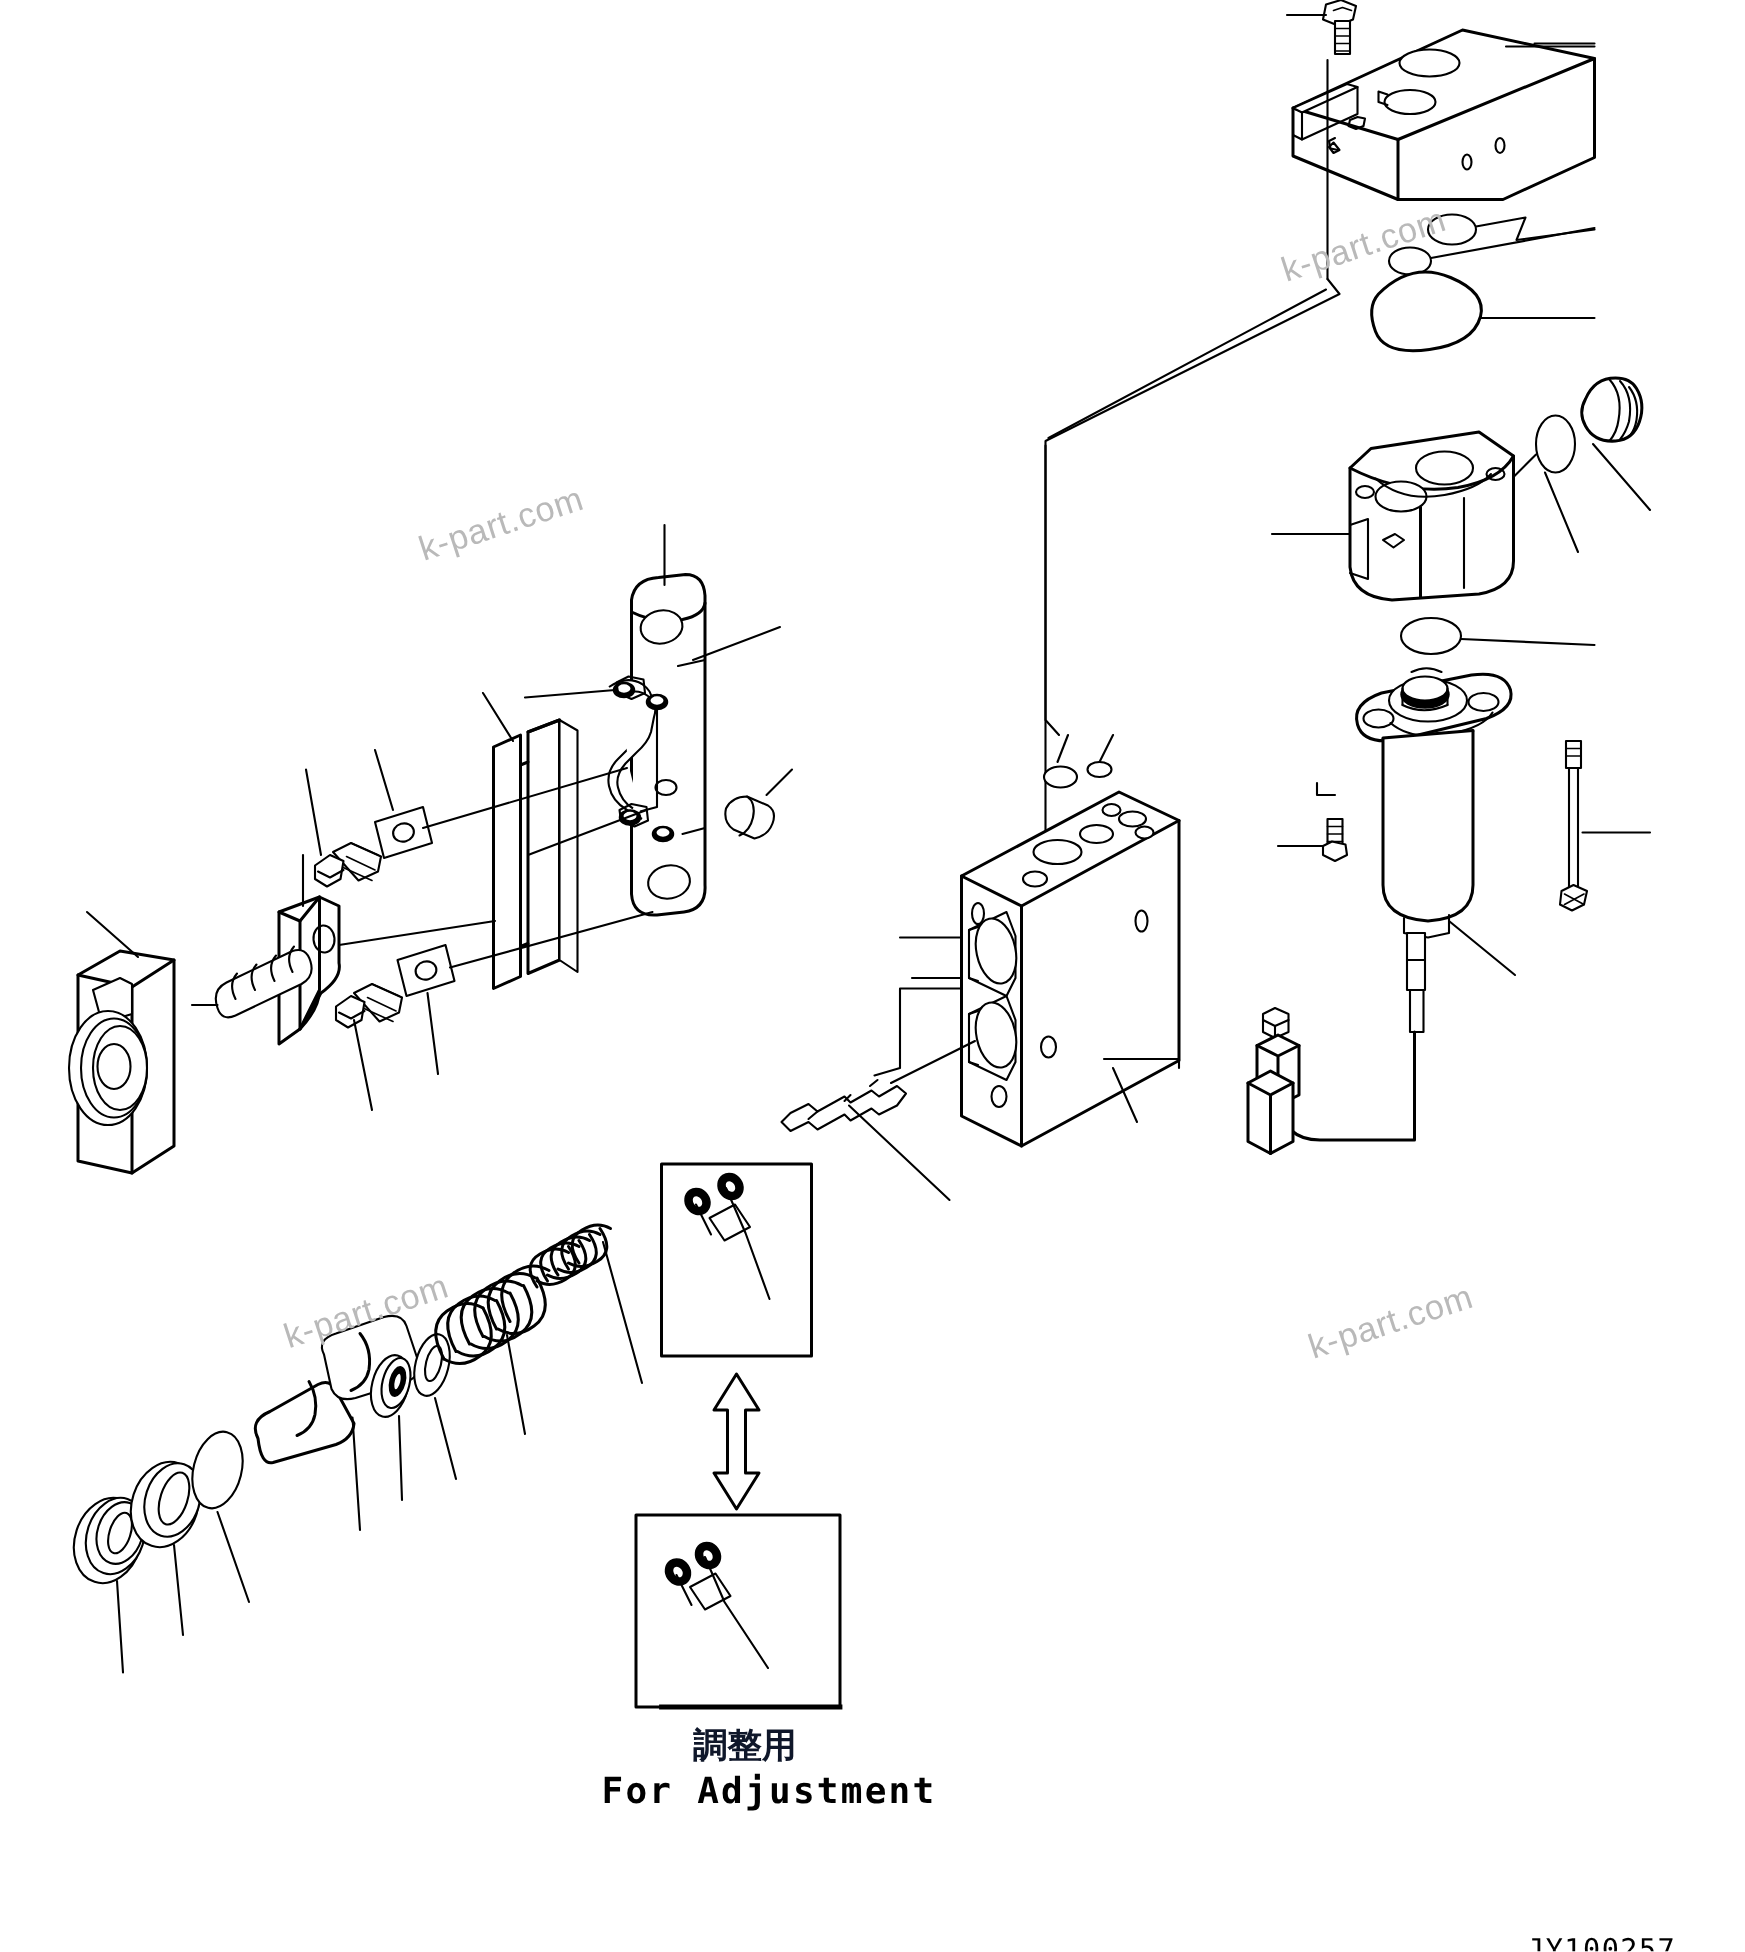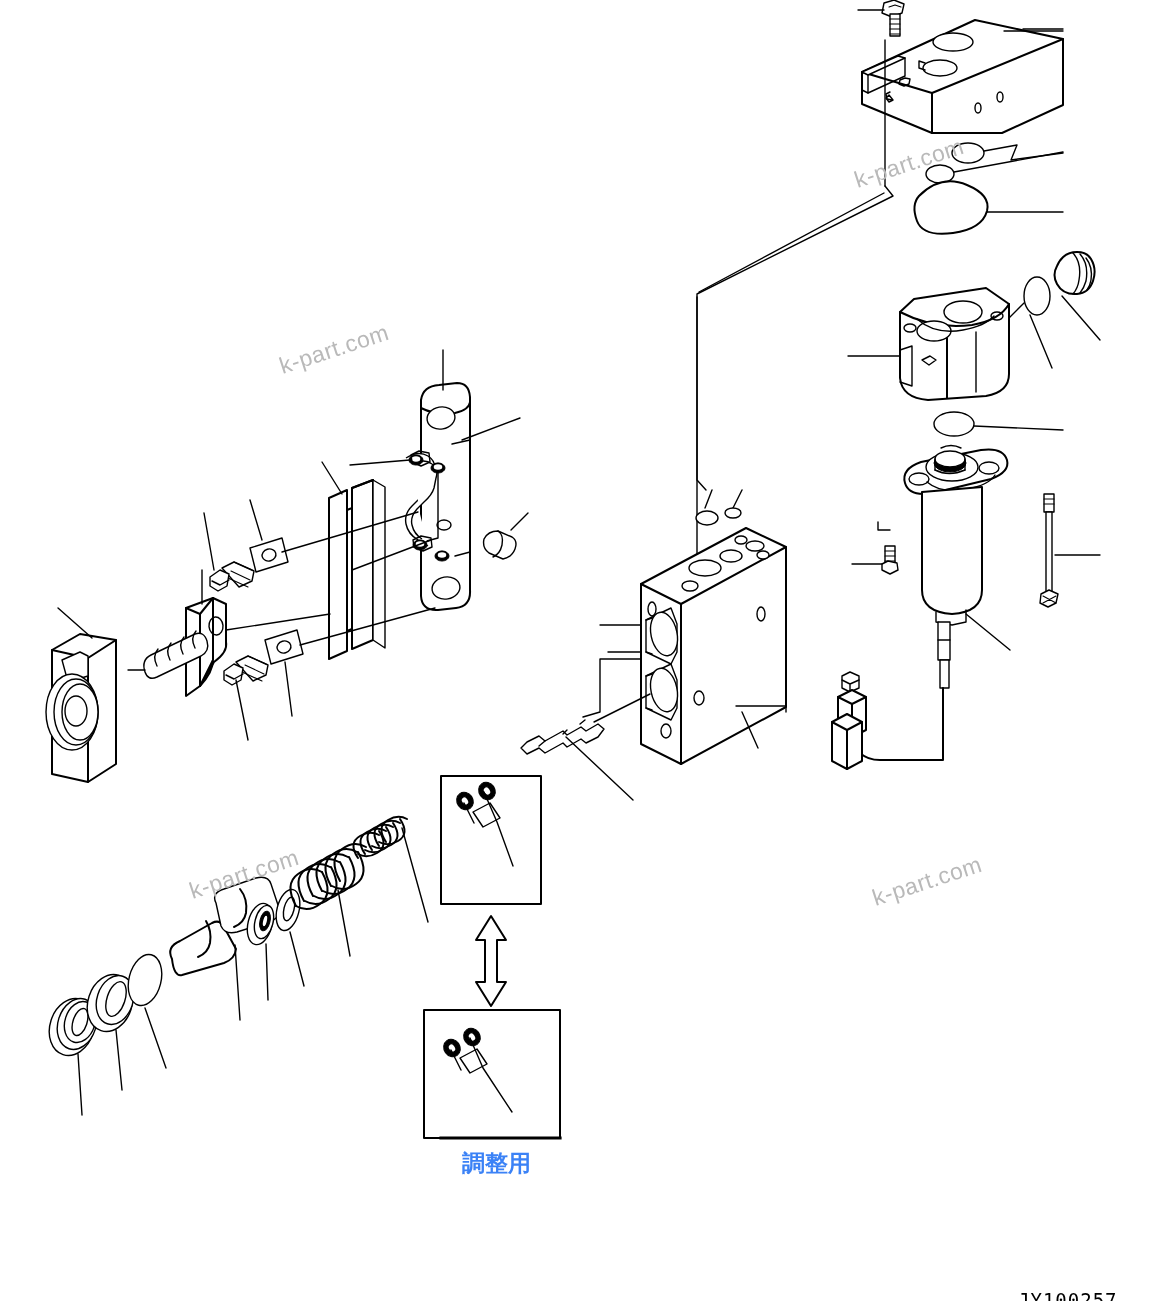--- a/index.html
+++ b/index.html
@@ -34,21 +34,21 @@
     white-space: nowrap;
     transform-origin: left top;
     -webkit-user-select: none;
     user-select: none;
   }
   .cap-jp {
     position: absolute;
     font-family: "DejaVu Sans", sans-serif;
     font-size: 23px;
     font-weight: 700;
-    color: #3b82f6;
+    color: #0f172a;
     white-space: nowrap;
   }
   .cap-en {
     position: absolute;
     font-family: "DejaVu Sans Mono", monospace;
     font-size: 24px;
     font-weight: 700;
     letter-spacing: 1.5px;
     color: #000;
     white-space: nowrap;
@@ -481,16 +481,17 @@
 
     <path class="lnB" d="M441 1138 L560 1138"></path>
   </svg>
 
   <div class="wm" style="left:851px; top:168px; transform:rotate(-18deg);">k-part.com</div>
   <div class="wm" style="left:276px; top:354px; transform:rotate(-18deg);">k-part.com</div>
   <div class="wm" style="left:186px; top:879px; transform:rotate(-18deg);">k-part.com</div>
   <div class="wm" style="left:869px; top:886px; transform:rotate(-18deg);">k-part.com</div>
 
   <div class="cap-jp" style="left:462px; top:1148px;">調整用</div>
+  <div class="cap-en" style="left:401px; top:1180px;">For Adjustment</div>
 
   <div class="figno" style="left:1018px; top:1254px;margin-top:35px;">JY100257</div>
 
 </div>
 
 </body></html>

